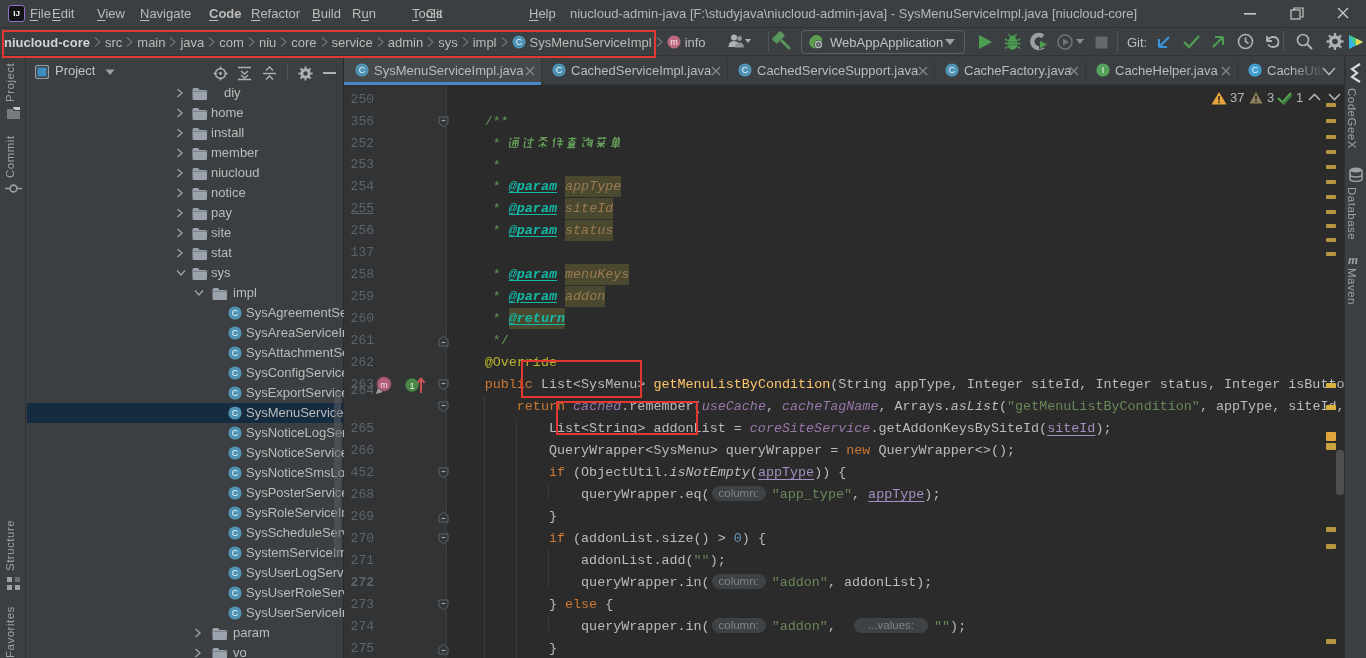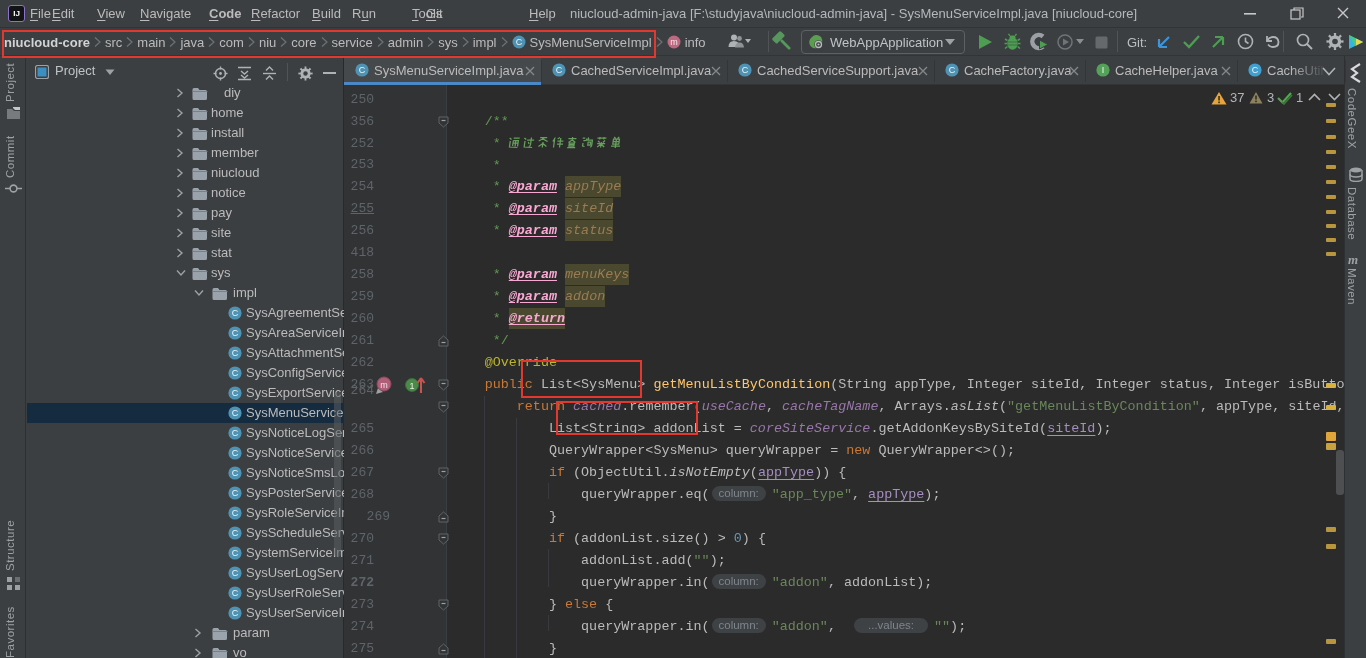--- a/index.html
+++ b/index.html
@@ -10,21 +10,21 @@
 .ln{font-family:"Liberation Mono",monospace;font-size:13px;line-height:22px;color:#5f6468;text-align:right;width:30px}
 .k{color:#cc7832}
 .mth{color:#ffc66b}
 .ann{color:#bbb529}
 .str{color:#6a8759}
 .num{color:#6897bb}
 .fld{color:#9876aa;font-style:italic}
 .sit{font-style:italic}
 .und{color:#a58fc0;text-decoration:underline;text-underline-offset:3px;text-decoration-thickness:1px}
 .doc{color:#629755}
-.dtag{color:#f9a8d4;font-weight:bold;font-style:italic;text-decoration:underline;text-underline-offset:2px}
+.dtag{color:#14b8a6;font-weight:bold;font-style:italic;text-decoration:underline;text-underline-offset:2px}
 .pv{color:#9a7c53;font-style:italic;background:#4a482e;padding:3px 0}
 .hint{display:inline-block;width:54px;height:15px;line-height:15px;border-radius:8px;background:#3e4244;
  color:#7e858d;font-family:"Liberation Sans",sans-serif;font-size:11.5px;text-align:center;vertical-align:1px;
  margin:0 6px 0 2px;font-style:normal}
 .hint2{width:74px}
 .menu{font-size:13px;color:#bbbbbb}
 .menu u{text-decoration:underline;text-underline-offset:2px}
 .tabtxt{font-size:13px;color:#bbbbbb;white-space:nowrap}
 .treetxt{font-size:13px;color:#bbbbbb;white-space:nowrap}
 .vtextL{writing-mode:vertical-rl;transform:rotate(180deg);font-size:11.5px;color:#9da1a4;letter-spacing:.5px}
@@ -507,33 +507,33 @@
     <div class="abs" style="left:344px;top:85px;width:1000px;height:573px;background:#2b2b2b"></div>
     <div class="abs" style="left:344px;top:85px;width:102px;height:573px;background:#313335"></div>
     <div class="abs" style="left:446px;top:85px;width:1px;height:573px;background:#3b3e40"></div>
     <div class="abs ln" style="left:344px;top:88.6px;">250</div>
     <div class="abs ln" style="left:344px;top:110.56px;">356</div>
     <div class="abs ln" style="left:344px;top:132.51999999999998px;">252</div>
     <div class="abs ln" style="left:344px;top:154.48px;">253</div>
     <div class="abs ln" style="left:344px;top:176.44px;">254</div>
     <div class="abs ln" style="left:344px;top:198.4px;text-decoration:underline;">255</div>
     <div class="abs ln" style="left:344px;top:220.35999999999999px;">256</div>
-    <div class="abs ln" style="left:344px;top:242.32px;">418</div>
+    <div class="abs ln" style="left:344px;top:242.32px;">137</div>
     <div class="abs ln" style="left:344px;top:264.28px;">258</div>
     <div class="abs ln" style="left:344px;top:286.24px;">259</div>
     <div class="abs ln" style="left:344px;top:308.20000000000005px;">260</div>
     <div class="abs ln" style="left:344px;top:330.15999999999997px;">261</div>
     <div class="abs ln" style="left:344px;top:352.12px;">262</div>
     <div class="abs ln" style="left:344px;top:374.08000000000004px;">263</div>
     <div class="abs ln" style="left:344px;top:380px;">264</div>
     <div class="abs ln" style="left:344px;top:418.0px;">265</div>
     <div class="abs ln" style="left:344px;top:439.96000000000004px;">266</div>
-    <div class="abs ln" style="left:344px;top:461.91999999999996px;">267</div>
+    <div class="abs ln" style="left:344px;top:461.91999999999996px;">452</div>
     <div class="abs ln" style="left:344px;top:483.88px;">268</div>
-    <div class="abs ln" style="left:344px;top:505.84000000000003px;margin-left:16px;">269</div>
+    <div class="abs ln" style="left:344px;top:505.84000000000003px;">269</div>
     <div class="abs ln" style="left:344px;top:527.8000000000001px;">270</div>
     <div class="abs ln" style="left:344px;top:549.76px;">271</div>
     <div class="abs ln" style="left:344px;top:571.72px;font-weight:bold;">272</div>
     <div class="abs ln" style="left:344px;top:593.6800000000001px;">273</div>
     <div class="abs ln" style="left:344px;top:615.64px;">274</div>
     <div class="abs ln" style="left:344px;top:637.6px;">275</div>
     <svg class="abs" style="left:438px;top:115.56px;" width="11" height="12" viewBox="0 0 11 12">
       <path d="M1,1 h9 v6 l-4.5,4 L1,7 z" fill="#313335" stroke="#5f6468" stroke-width="1"></path>
       <path d="M3.5,4.5 h4" stroke="#9da1a4" stroke-width="1.2"></path>
     </svg>

